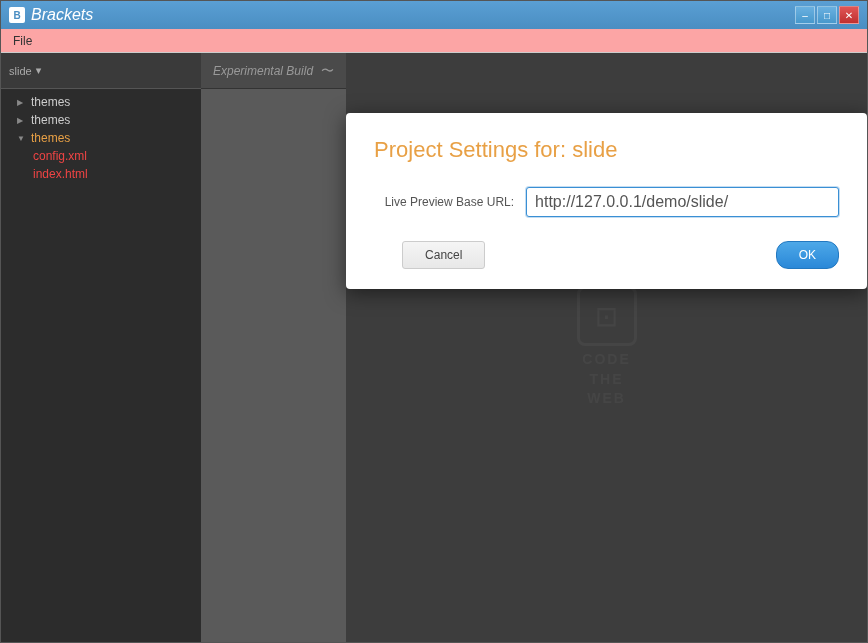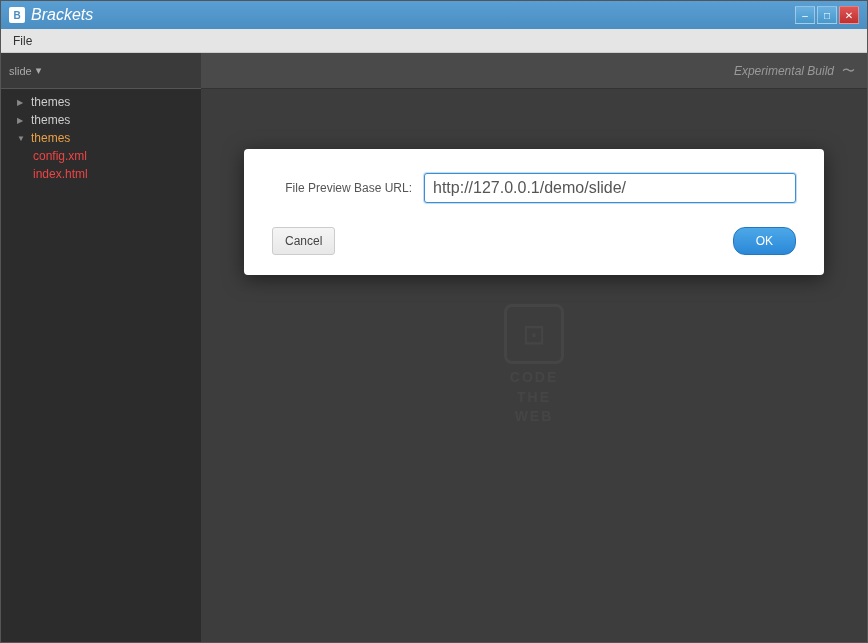--- a/index.html
+++ b/index.html
@@ -64,21 +64,21 @@
       cursor: pointer;
       display: flex;
       align-items: center;
       justify-content: center;
     }
 
     .title-btn.close { background: linear-gradient(to bottom, #e05555, #c03030); border-color: rgba(255,255,255,0.4); }
 
     
     .menu-bar {
-      background: #e5e5e5;
+      background: #fca5a5;
       height: 24px;
       display: flex;
       align-items: center;
       padding: 0 4px;
       border-bottom: 1px solid #ccc;
     }
 
     .menu-item {
       padding: 3px 8px;
       font-size: 12px;
@@ -143,21 +143,21 @@
       color: #888;
       width: 10px;
     }
 
     
     .main-content {
       flex: 1;
       background: #5a5a5a;
       position: relative;
       display: flex;
-      flex-direction: column;
+      flex-direction: row;
     }
 
     .main-toolbar {
       height: 36px;
       background: #4a4a4a;
       border-bottom: 1px solid #333;
       display: flex;
       align-items: center;
       justify-content: flex-end;
       padding: 0 12px;
@@ -265,24 +265,25 @@
       display: flex;
       justify-content: space-between;
       align-items: center;
       margin-top: 8px;
     }
 
     .btn-cancel {
       background: linear-gradient(to bottom, #f5f5f5, #e8e8e8);
       border: 1px solid #ccc;
       border-radius: 3px;
-      padding: 6px 12px;
+      padding: 6px 22px;
       font-size: 12px;
       color: #444;
       cursor: pointer;
+      margin-left: 28px;
     }
 
     .btn-ok {
       background: linear-gradient(to bottom, #4da8e8, #2a88d8);
       border: 1px solid #2278c0;
       border-radius: 12px;
       padding: 6px 22px;
       font-size: 12px;
       color: white;
       cursor: pointer;
@@ -356,22 +357,25 @@
           </div>
           <div class="watermark-text">
             <span>CODE</span><br>
             <span>THE</span><br>
             <span>WEB</span>
           </div>
         </div>
 
         <div class="modal-overlay">
           <div class="modal">
+            <div class="modal-title">
+              <span>Project Settings for: </span><span>slide</span>
+            </div>
             <div class="modal-form-row">
-              <label class="modal-label">File Preview Base URL:</label>
+              <label class="modal-label">Live Preview Base URL:</label>
               <input class="modal-input" type="text" value="http://127.0.0.1/demo/slide/" style="">
             </div>
             <div class="modal-footer">
               <button class="btn-cancel">Cancel</button>
               <button class="btn-ok">OK</button>
             </div>
           </div>
         </div>
       </div>
     </div>

